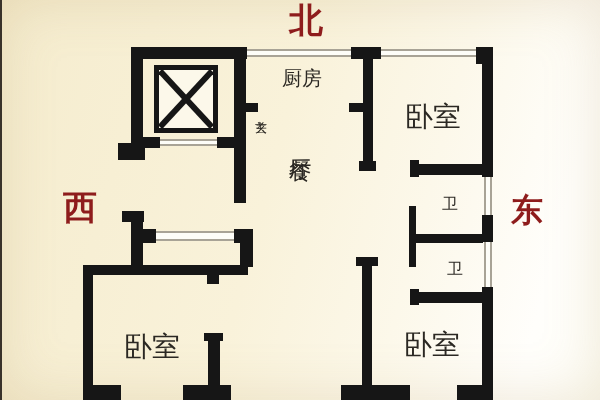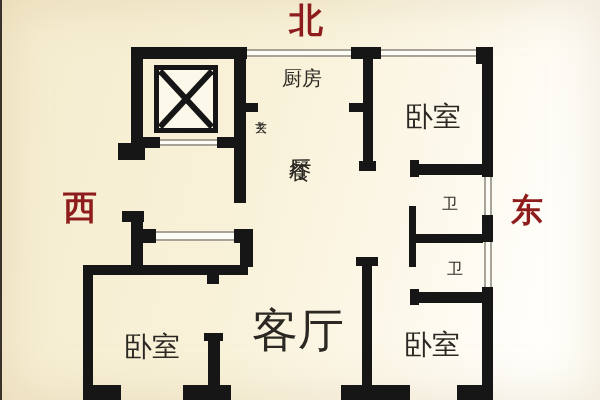--- a/index.html
+++ b/index.html
@@ -86,16 +86,15 @@
   <div class="lbl compass" style="left:306px;top:21px;font-size:34px;">北</div>
   <div class="lbl compass" style="left:80px;top:208px;font-size:34px;">西</div>
   <div class="lbl compass" style="left:527px;top:210px;font-size:32px;">东</div>
 
   <div class="lbl" style="left:302px;top:78px;font-size:20px;text-align:center;">厨房</div>
   <div class="vlbl" style="left:261px;top:111px;font-size:12px;">玄关</div>
   <div class="vlbl" style="left:300px;top:141px;font-size:23px;">餐厅</div>
   <div class="lbl" style="left:433px;top:117px;font-size:28px;">卧室</div>
   <div class="lbl" style="left:450px;top:204px;font-size:16px;">卫</div>
   <div class="lbl" style="left:455px;top:269px;font-size:16px;">卫</div>
-  <div class="lbl" style="left:298px;top:331px;font-size:46px;">客厅</div>
   <div class="lbl" style="left:152px;top:347px;font-size:28px;">卧室</div>
   <div class="lbl" style="left:432px;top:345px;font-size:28px;">卧室</div>
 </div>
 
 </body></html>

